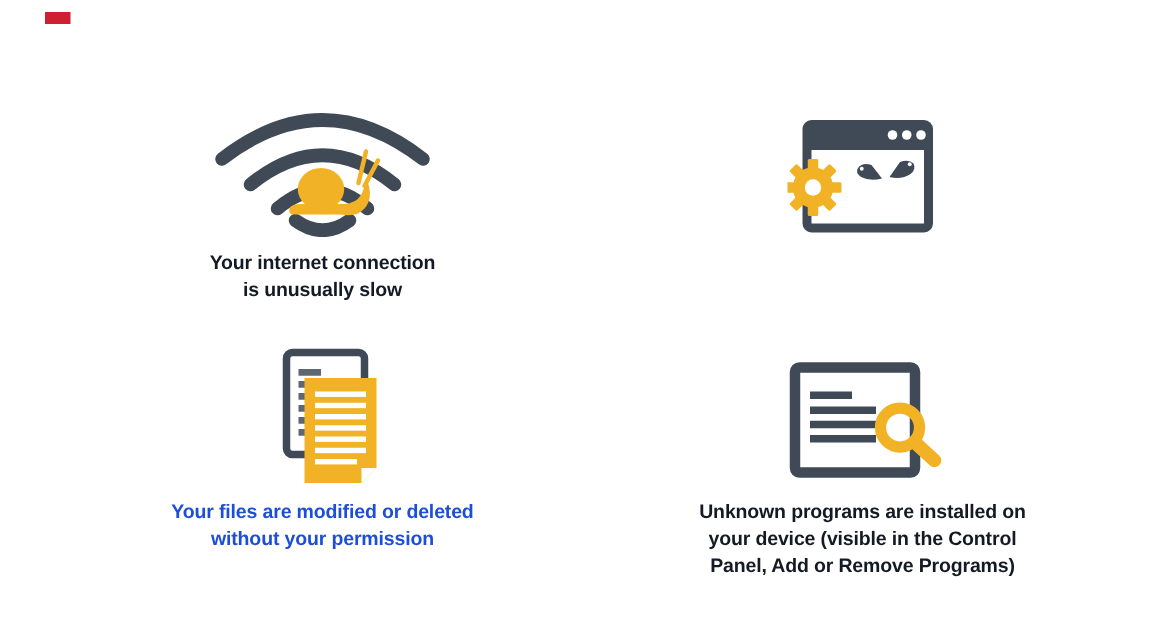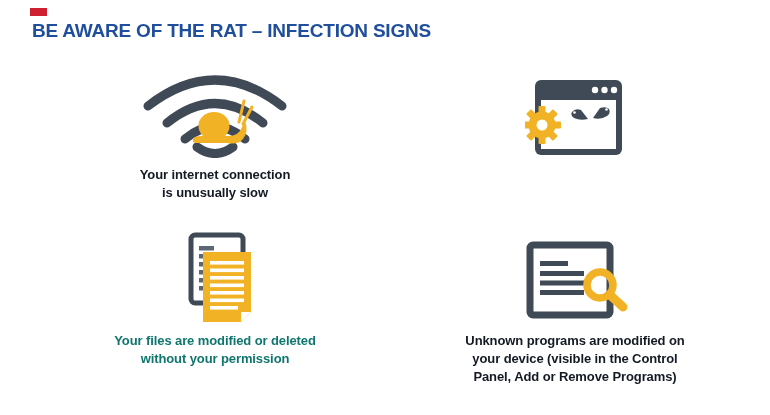--- a/index.html
+++ b/index.html
@@ -43,21 +43,20 @@
     letter-spacing:-0.1px;
   }
 </style>
 </head>
 <body>
 
 <div class="slide">
 
   <div class="red-dash" style="background:#ce2030;"></div>
 
-  <h1 class="title" style="color:#1f4e9c; margin:0;">BE AWARE OF THE RAT – INFECTION SIGNS</h1>
 
   <div class="grid">
 
     <div class="cell row1">
       <div class="icon-box">
         <svg width="150" height="88" viewBox="0 0 150 88" aria-hidden="true">
           <g fill="none" stroke="#3f4a56" stroke-width="9" stroke-linecap="round">
             <path d="M8,36 Q75,-16 142,36"></path>
             <path d="M27,53 Q75,14 123,53"></path>
             <path d="M45,69 Q75,44 105,69"></path>
@@ -129,39 +128,39 @@
             <rect x="37" y="29" width="34" height="3.6"></rect>
             <rect x="37" y="36.5" width="34" height="3.6"></rect>
             <rect x="37" y="44" width="34" height="3.6"></rect>
             <rect x="37" y="51.5" width="34" height="3.6"></rect>
             <rect x="37" y="59" width="34" height="3.6"></rect>
             <rect x="37" y="66.5" width="34" height="3.6"></rect>
             <rect x="37" y="74" width="28" height="3.6"></rect>
           </g>
         </svg>
       </div>
-      <p class="caption" style="color: #0f766e;">Your files are modified or deleted
+      <p class="caption" style="color: #1d4ed8;">Your files are modified or deleted
 without your permission</p>
     </div>
 
     <div class="cell row2">
       <div class="icon-box">
         <svg width="110" height="85" viewBox="0 0 110 85" aria-hidden="true">
           <rect x="10" y="6" width="80" height="70" rx="3" fill="#ffffff" stroke="#3f4a56" stroke-width="7"></rect>
           <g fill="#3f4a56">
             <rect x="20" y="22" width="28" height="5"></rect>
             <rect x="20" y="32" width="44" height="5"></rect>
             <rect x="20" y="41.5" width="44" height="5"></rect>
             <rect x="20" y="51" width="44" height="5"></rect>
           </g>
           <g>
             <circle cx="80" cy="46" r="13" fill="none" stroke="#f2b225" stroke-width="7.5"></circle>
             <path d="M90,56 L103,68" stroke="#f2b225" stroke-width="9" stroke-linecap="round"></path>
           </g>
         </svg>
       </div>
-      <p class="caption" style="color: rgb(19, 26, 36);">Unknown programs are modified on
+      <p class="caption" style="color: rgb(19, 26, 36);">Unknown programs are installed on
 your device (visible in the Control
 Panel, Add or Remove Programs)</p>
     </div>
 
   </div>
 </div>
 
 </body></html>

